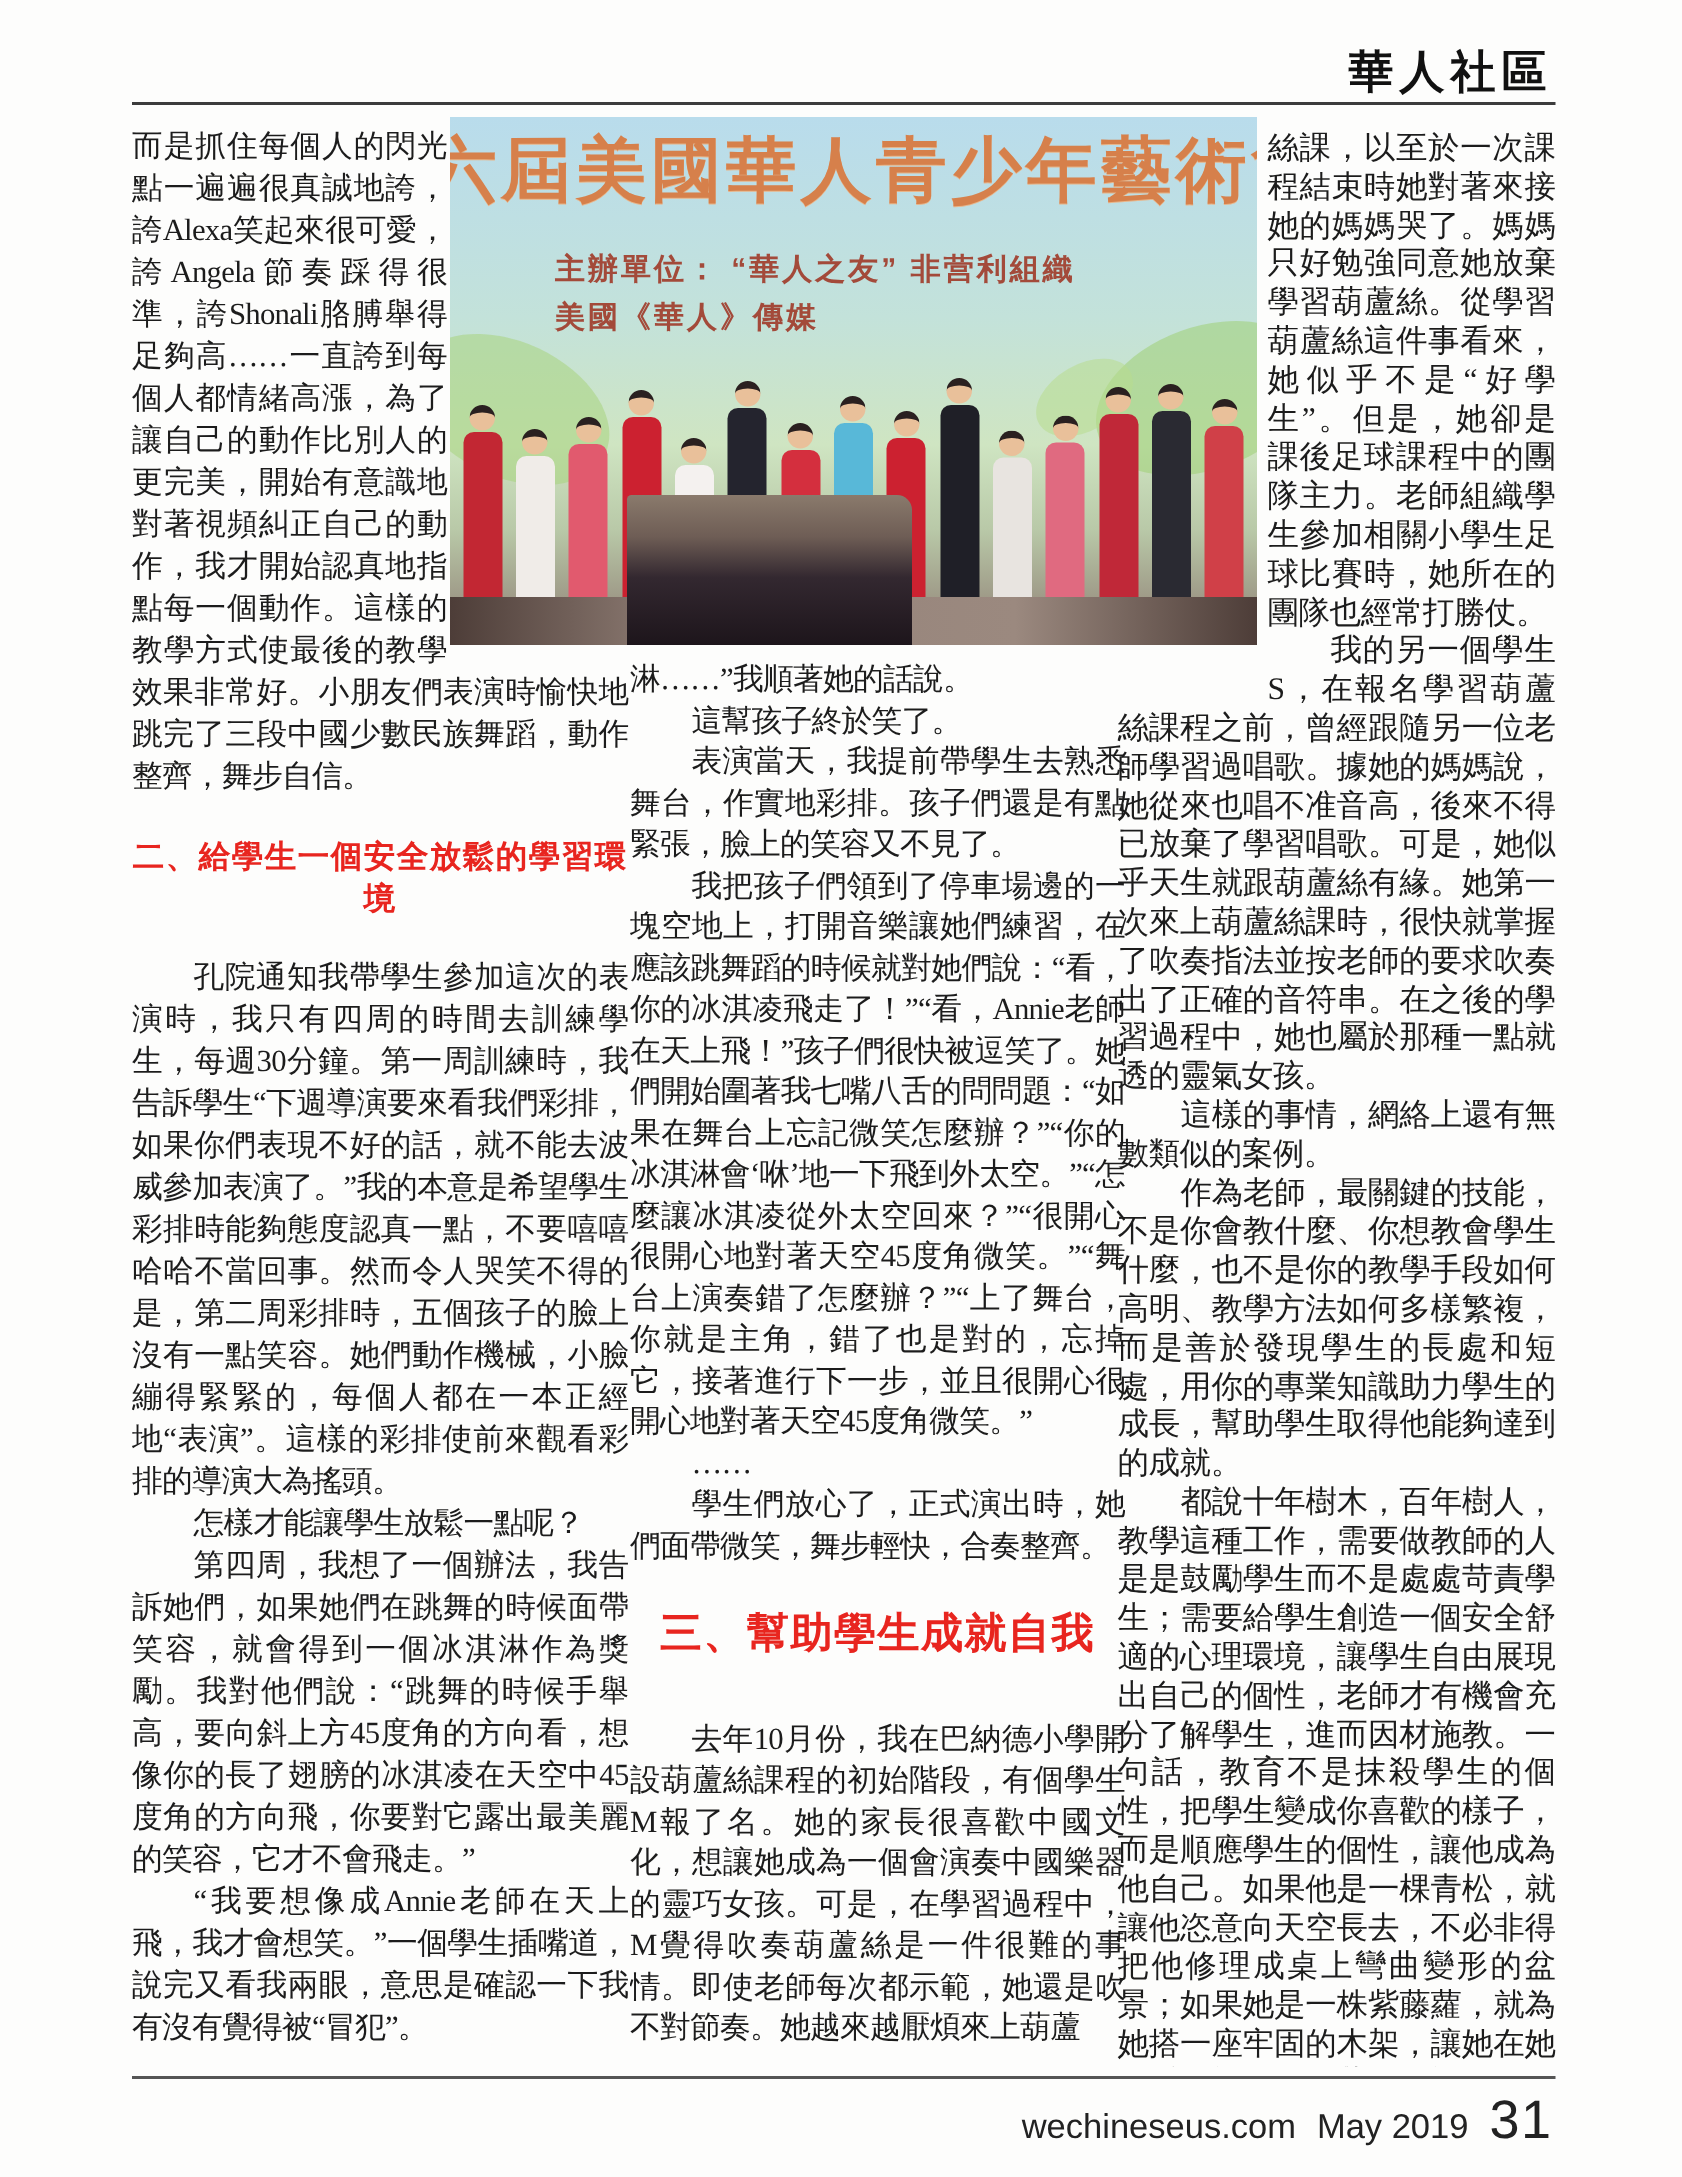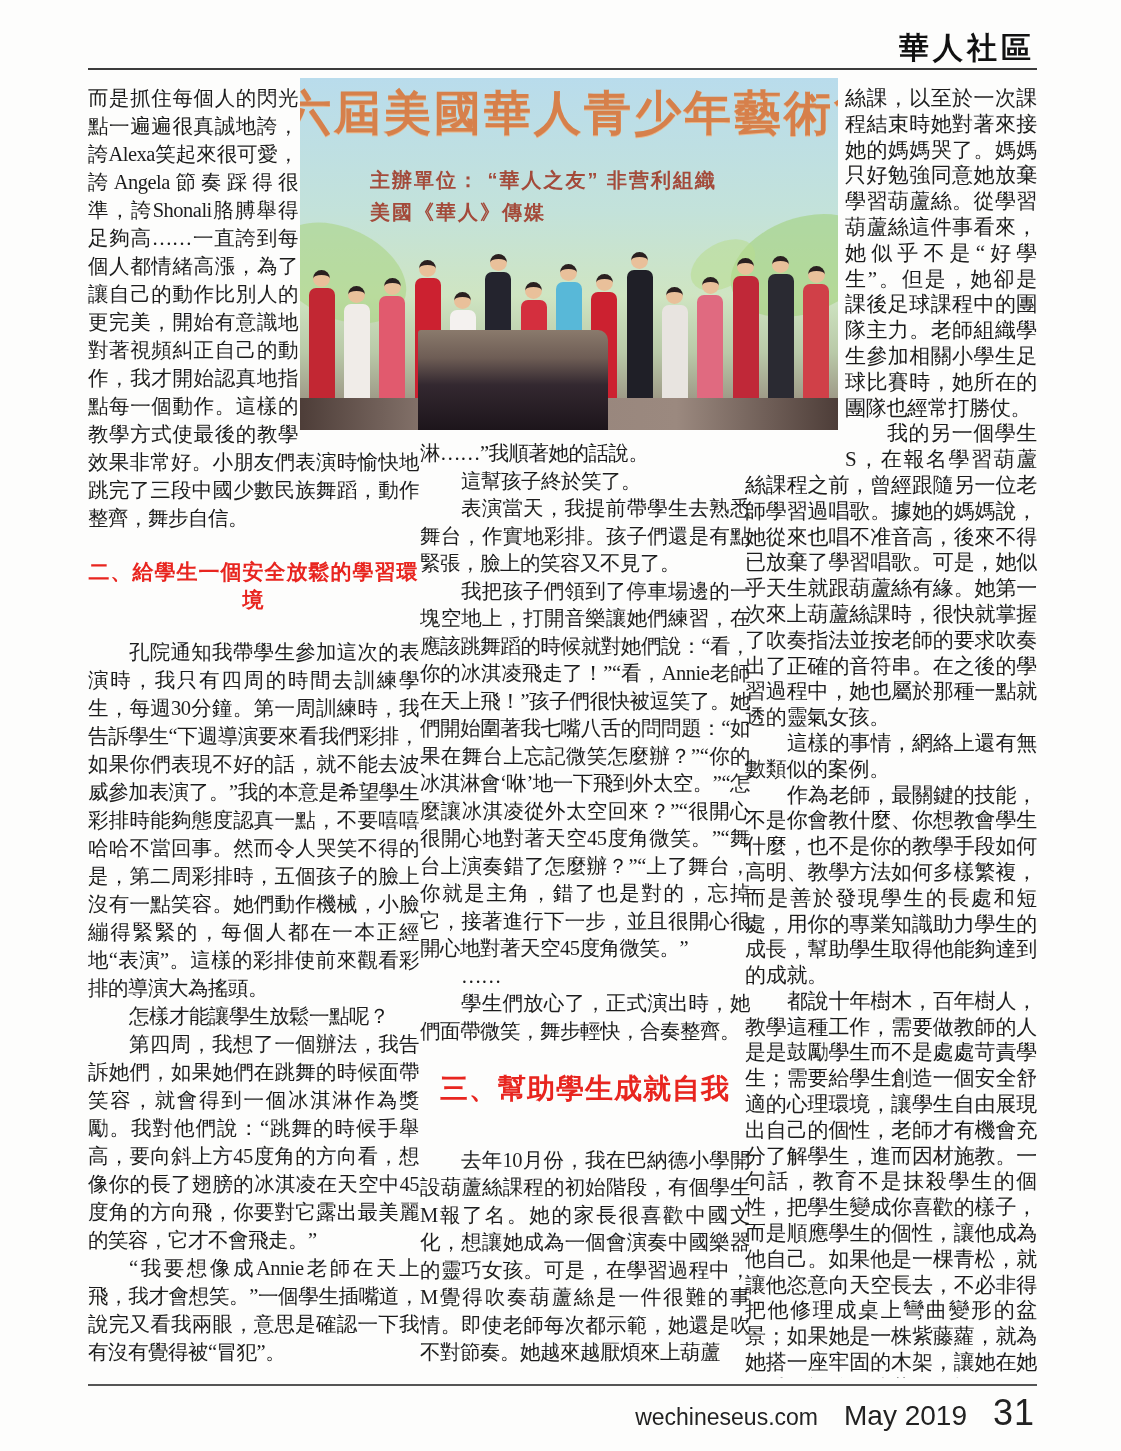--- a/index.html
+++ b/index.html
@@ -56,25 +56,25 @@
   .spacer-left{float:left;width:100px;height:362px;}
   .red-heading{
     font-family:"Liberation Sans","DejaVu Sans",sans-serif;font-weight:bold;color:#e8251f;
     text-align:center;letter-spacing:1px;
   }
   .heading-2{font-size:21px;margin:26px 0 24px 0;}
   .heading-3{font-size:28px;margin:30px 0 44px 0;}
   
   .footer-rule{position:absolute;top:1384px;left:88px;width:949px;height:1.5px;background:#555;}
   .footer{
-    position:absolute;top:1392px;right:86px;display:flex;align-items:baseline;gap:26px;
+    position:absolute;top:1392px;right:86px;display:flex;align-items:baseline;gap:14px;
     font-family:"Liberation Sans","DejaVu Sans",sans-serif;color:#222;
   }
   .footer .site{font-size:23px;}
-  .footer .date{font-size:28px;}
+  .footer .date{font-size:23px;}
   .footer .pageno{font-size:36px;letter-spacing:1px;}
 </style>
 </head>
 <body>
 
 <div class="section-label">華人社區</div>
 <div class="header-rule"></div>
 
 <div class="photo">
   <div class="leaf l1"></div>

